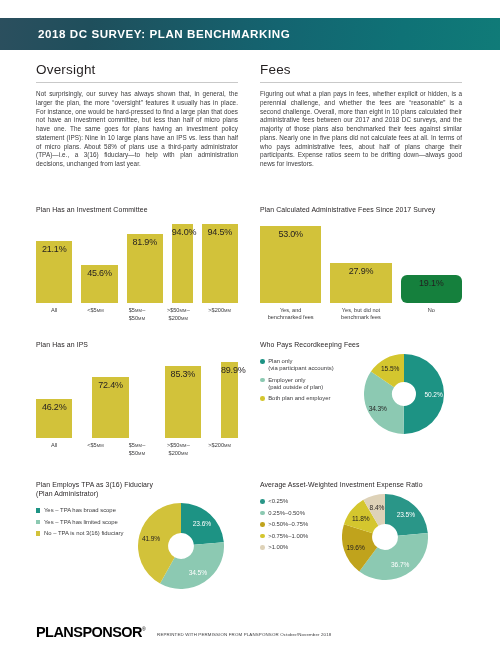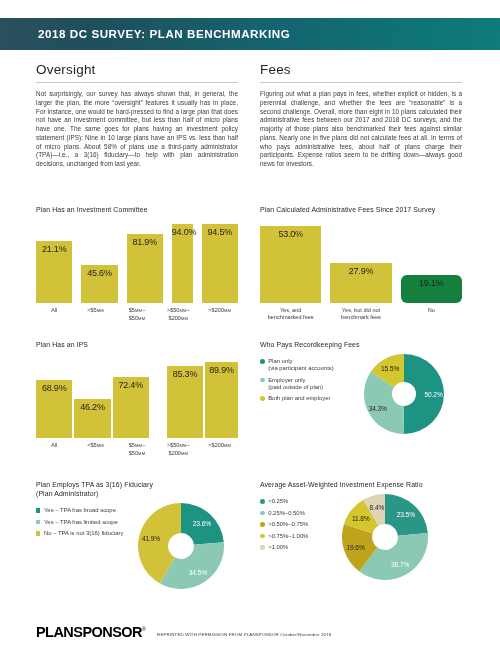--- a/index.html
+++ b/index.html
@@ -164,40 +164,35 @@
           </div>
         </div>
     </div>
   </div>
 
   <div class="chart-block left" id="chart-2" style="top:340px;">
     <div class="chart-title">Plan Has an IPS</div>
     <div class="bars">
       <div class="plot" style="height:84px;">
           <div class="barwrap" style="width: 36.4px; height: 84px; justify-content: flex-end;">
-            <div class="bar" style="height: 57.876px; background: rgb(210, 194, 58);">
-              <div class="val">68.9%</div>
-            </div>
-          </div>
-          <div class="barwrap" style="width: 36.4px; height: 84px; justify-content: flex-end;">
             <div class="bar" style="height: 38.808px; background: rgb(210, 194, 58);">
               <div class="val">46.2%</div>
             </div>
           </div>
           <div class="barwrap" style="width: 36.4px; height: 84px; justify-content: flex-end;">
             <div class="bar" style="height: 60.816px; background: rgb(210, 194, 58);">
               <div class="val">72.4%</div>
             </div>
           </div>
           <div class="barwrap" style="width: 36.4px; height: 84px; justify-content: flex-end; padding-left: 16px;">
             <div class="bar" style="height: 71.652px; background: rgb(210, 194, 58);">
               <div class="val">85.3%</div>
             </div>
           </div>
-          <div class="barwrap" style="width: 33px; height: 84px; justify-content: flex-end;">
+          <div class="barwrap" style="width: 17px; height: 84px; justify-content: flex-end;">
             <div class="bar" style="height: 75.516px; background: rgb(210, 194, 58);">
               <div class="val">89.9%</div>
             </div>
           </div>
         </div>
       <div class="xlabels">
           <div class="xlabel" style="width: 36.4px;">
             <div>All</div>
           </div>
           <div class="xlabel" style="width: 36.4px;">

